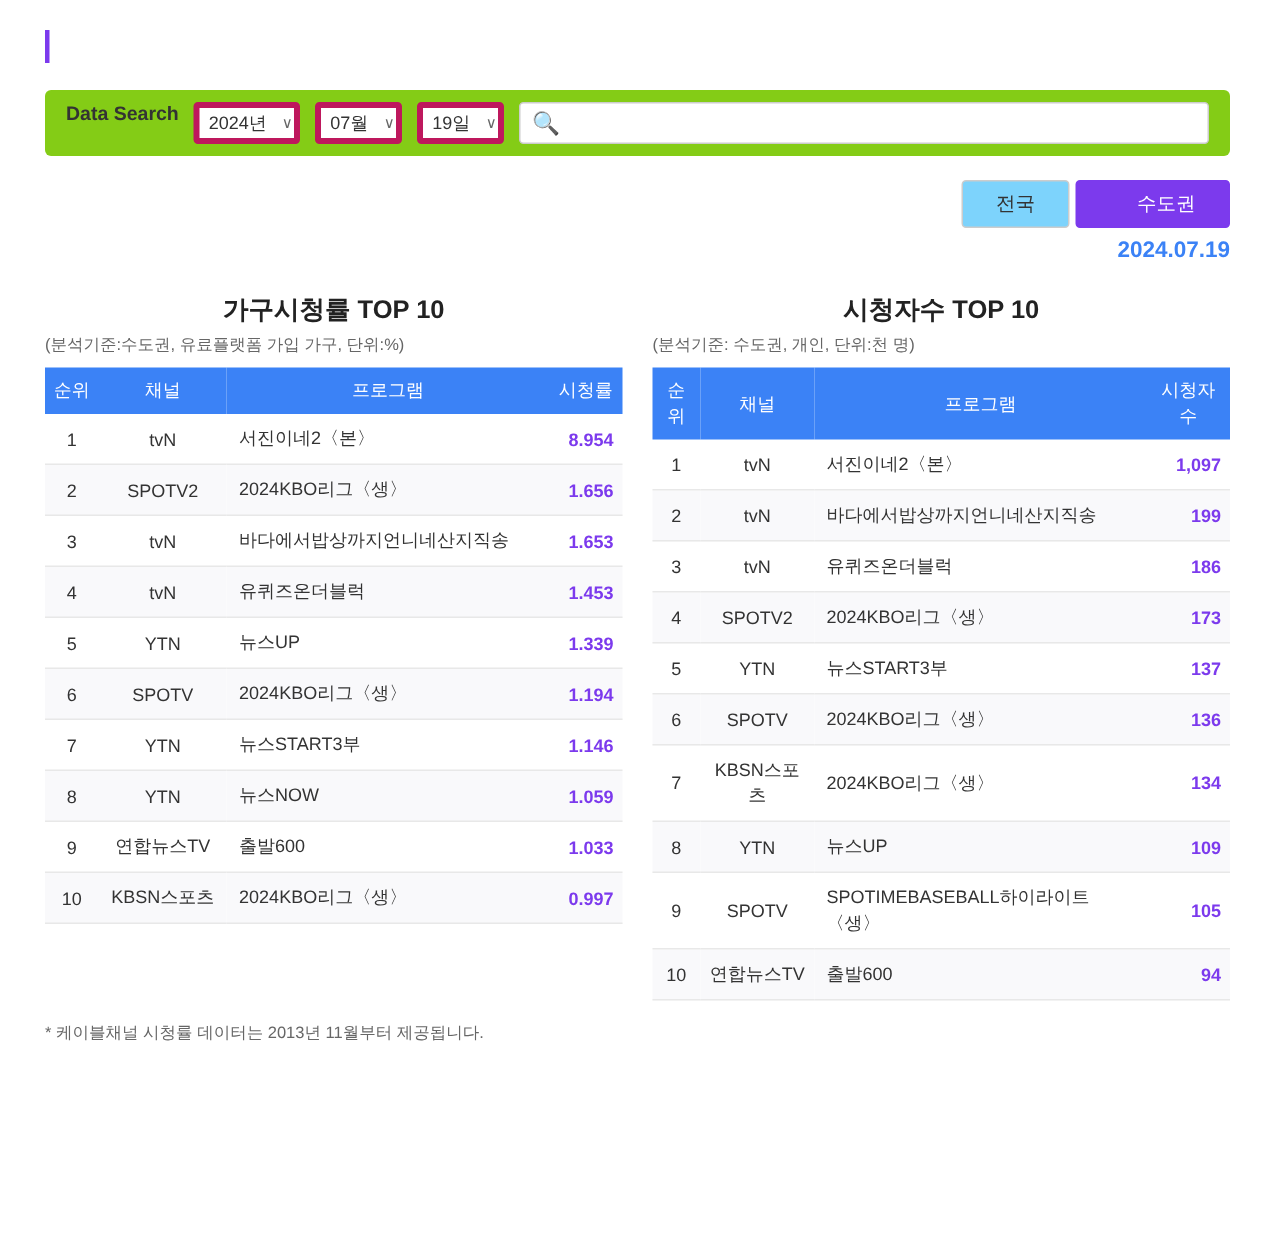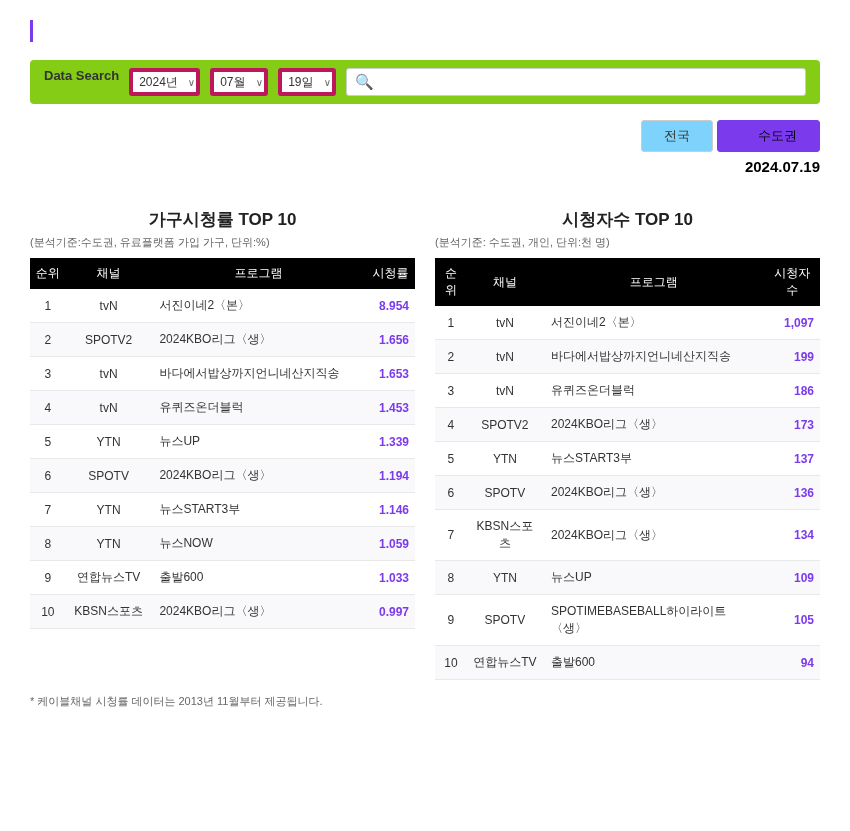--- a/index.html
+++ b/index.html
@@ -99,30 +99,30 @@
       padding: 6px 22px;
       border: 1px solid #ccc;
       border-radius: 3px;
       cursor: pointer;
       font-size: 13px;
       background: #7dd3fc;
       color: #333;
     }
     .region-btn.active {
       background: #7c3aed;
-      color: #000000;
+      color: #ffffff;
       border-color: #7c3aed;
       padding-left: 40px;
     }
     .date-display {
       text-align: right;
-      color: #000000;
+      color: #3b82f6;
       font-size: 15px;
       font-weight: bold;
-      margin-bottom: 33px;
+      margin-bottom: 20px;
     }
     .tables-container {
       display: flex;
       gap: 20px;
     }
     .table-section {
       flex: 1;
     }
     .table-title {
       text-align: center;
@@ -135,21 +135,21 @@
       font-size: 11px;
       color: #666;
       margin-bottom: 8px;
     }
     table {
       width: 100%;
       border-collapse: collapse;
       font-size: 12px;
     }
     thead tr {
-      background: #000000;
+      background: #3b82f6;
       color: #fff;
       margin-left: 12px;
     }
     thead th {
       padding: 7px 4px;
       text-align: center;
       font-weight: normal;
     }
     tbody tr {
       border-bottom: 1px solid #e8e8e8;

